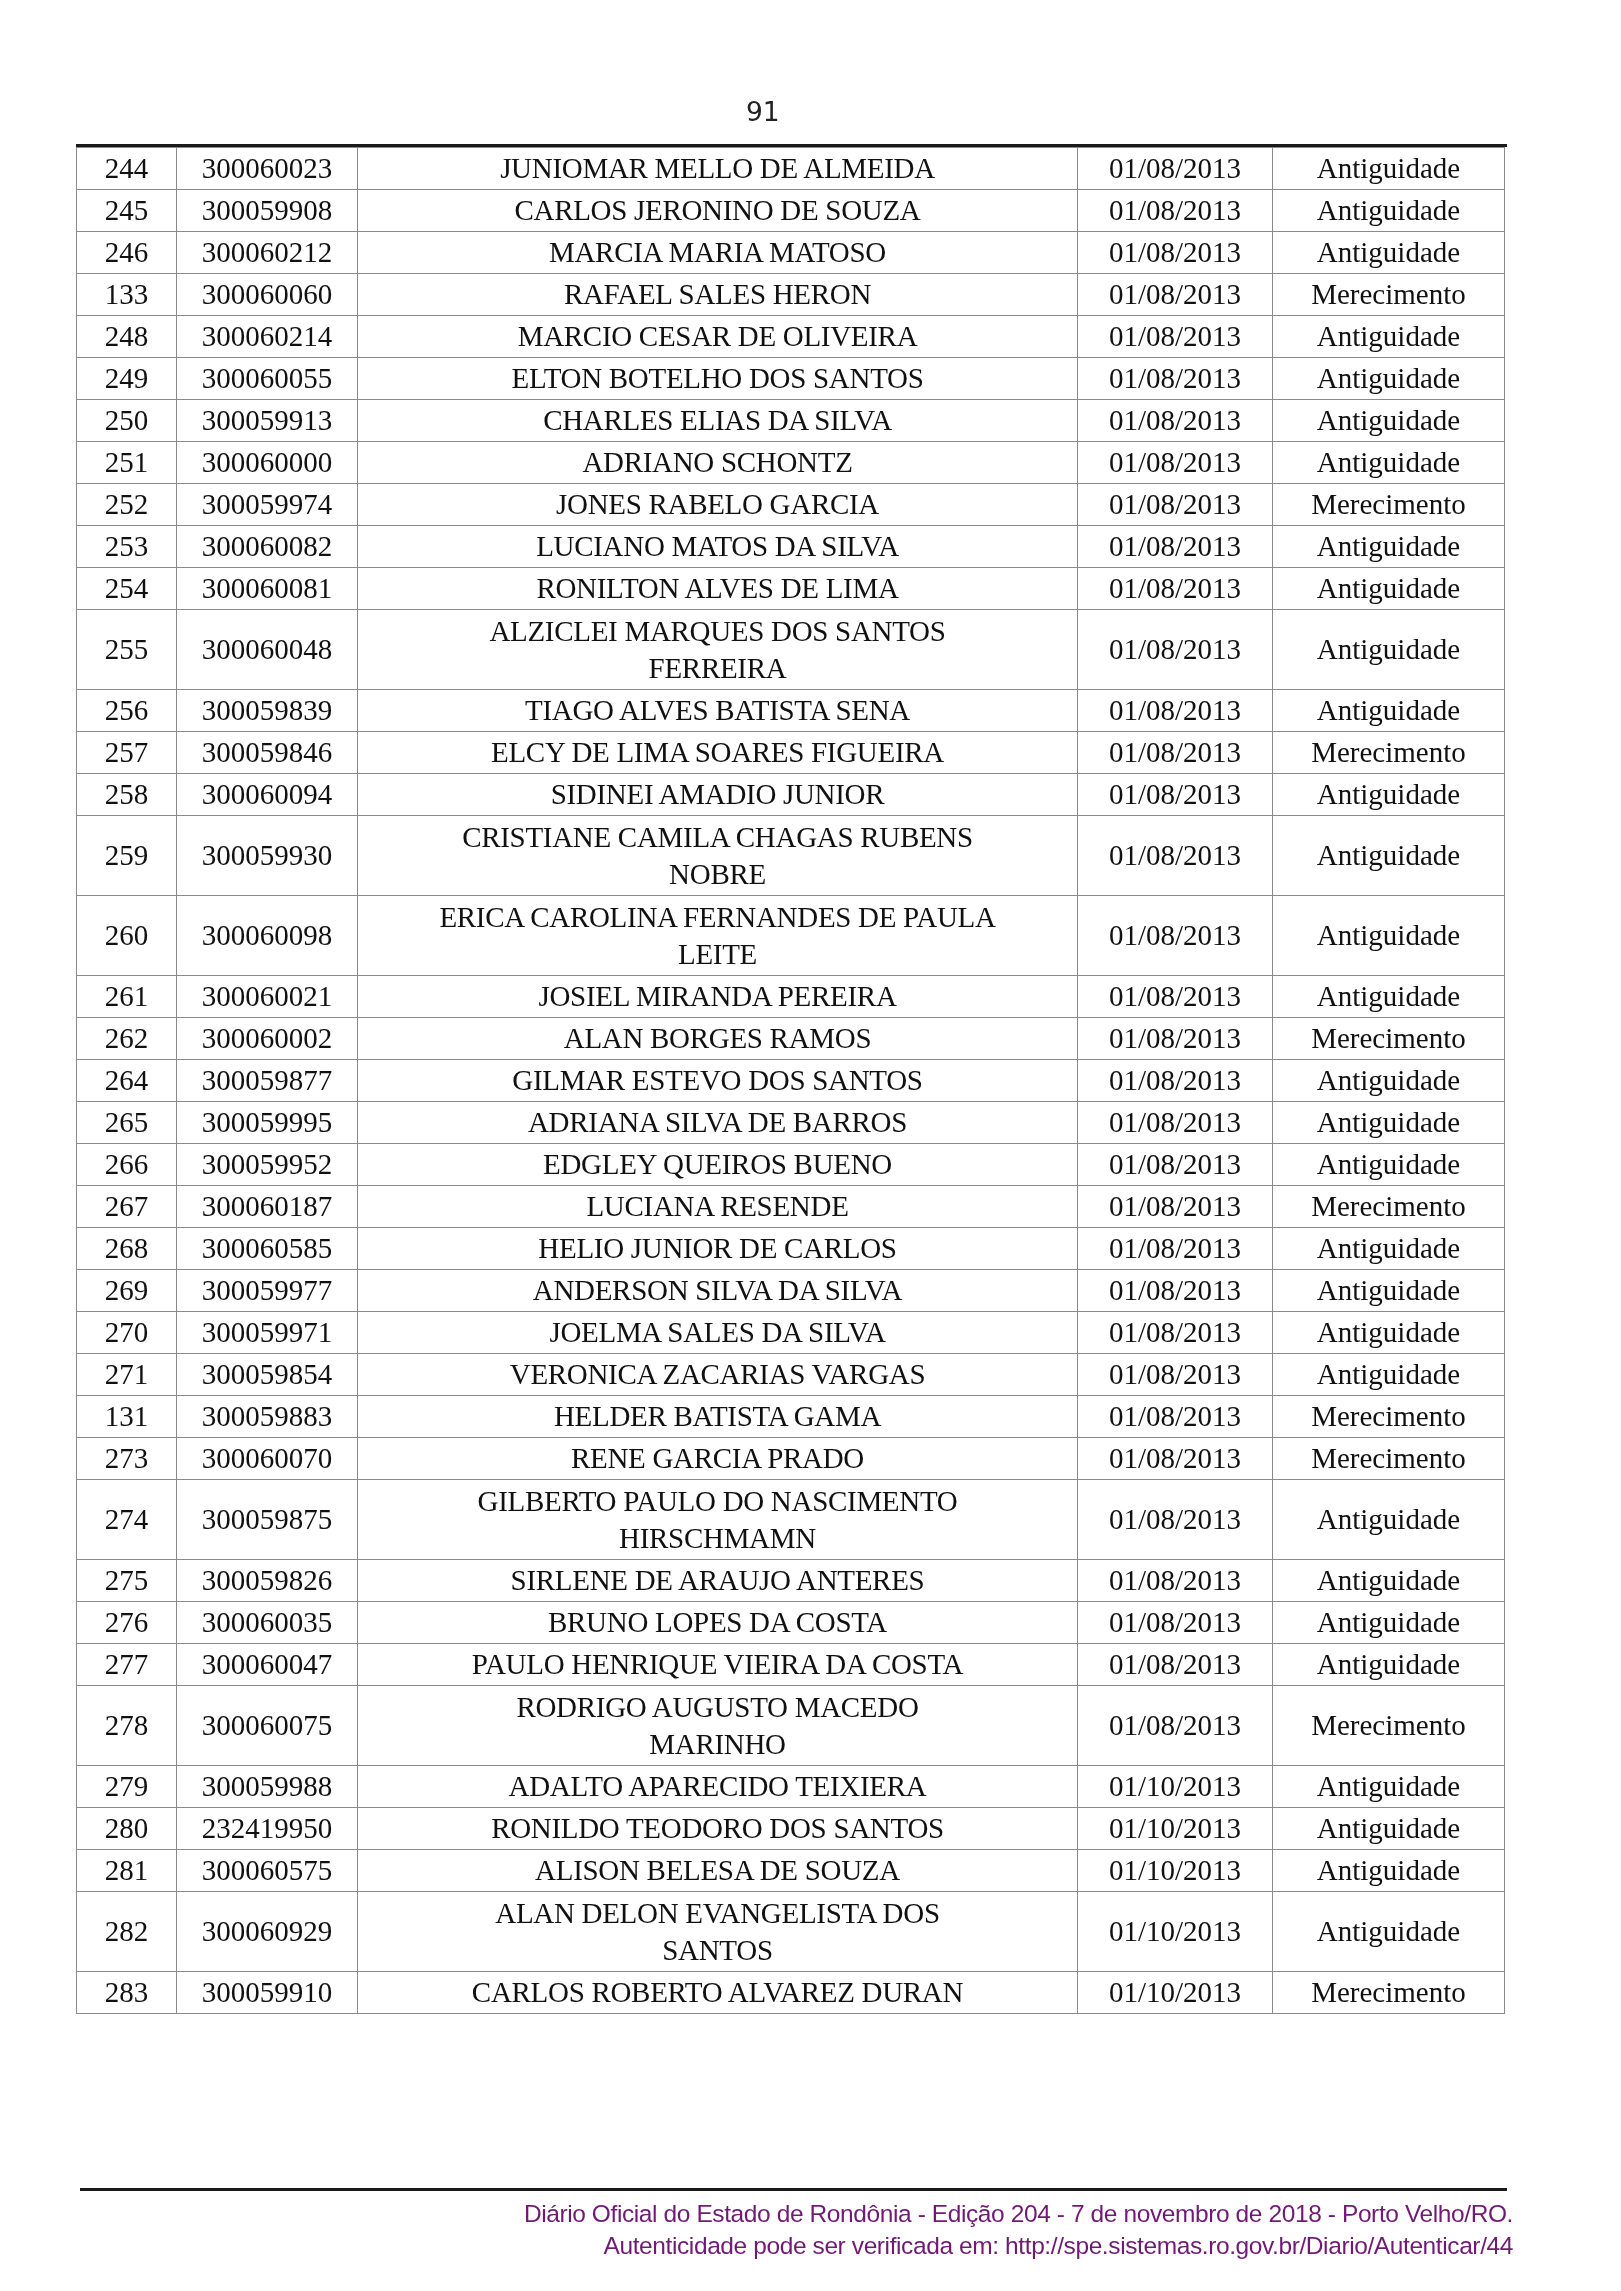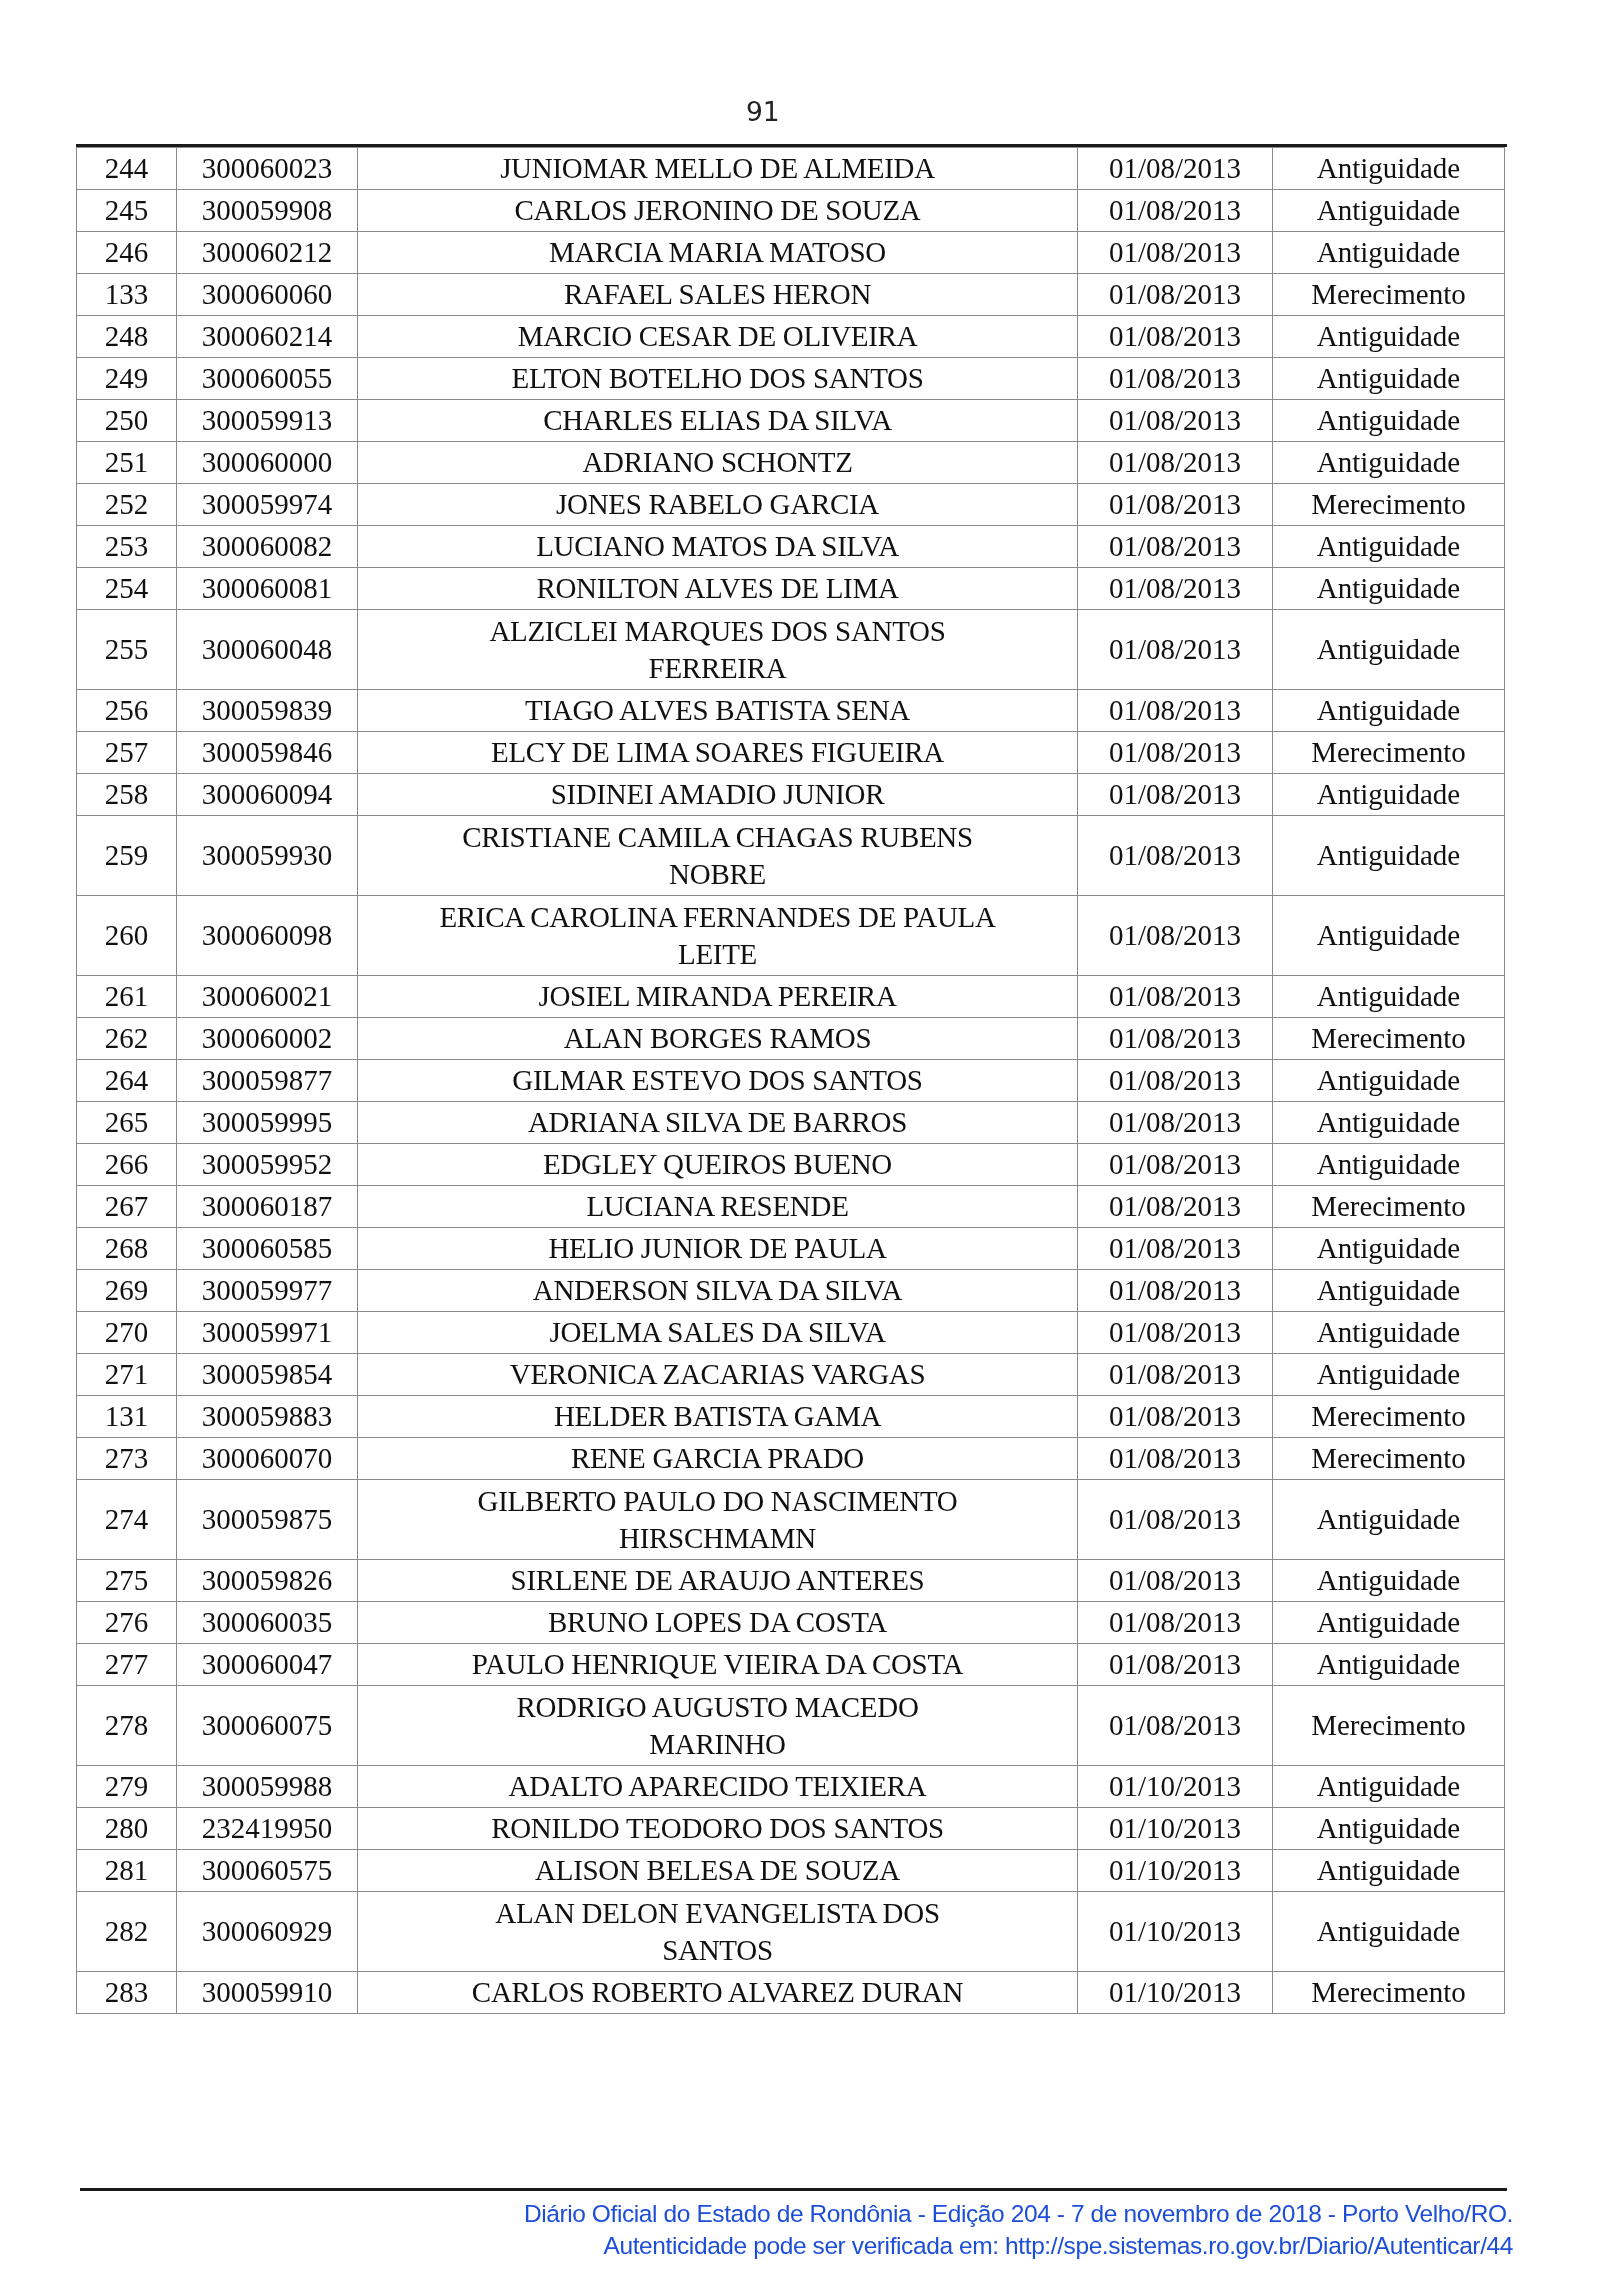--- a/index.html
+++ b/index.html
@@ -15,21 +15,21 @@
                     font-size: 29px; line-height: 37px; height: 41px; }
   table.roster tr.tall td { height: 79px; }
   table.roster td.name { letter-spacing: -0.3px; }
   col.c-num { width: 100px; }
   col.c-id { width: 181px; }
   col.c-name { width: 720px; }
   col.c-date { width: 195px; }
   col.c-status { width: 232px; }
   .bottom-rule { position: absolute; left: 80px; top: 2188px; width: 1427px; height: 2.9px; background: #1a1a1a; }
   .footer { position: absolute; right: 108px; top: 2198px; text-align: right;
-            font-family: "Liberation Sans", sans-serif; font-size: 24.5px; line-height: 32px; color: #1d4ed8; }
+            font-family: "Liberation Sans", sans-serif; font-size: 24.5px; line-height: 32px; color: #701a75; }
   .footer div { letter-spacing: -0.4px; }
 </style>
 </head>
 <body>
 
 <div class="page-number">
   <span>91</span>
 </div>
 <div class="top-rule"></div>
 
@@ -208,21 +208,21 @@
       <tr>
         <td>267</td>
         <td>300060187</td>
         <td class="name">LUCIANA RESENDE</td>
         <td>01/08/2013</td>
         <td>Merecimento</td>
       </tr>
       <tr>
         <td>268</td>
         <td>300060585</td>
-        <td class="name">HELIO JUNIOR DE PAULA</td>
+        <td class="name">HELIO JUNIOR DE CARLOS</td>
         <td>01/08/2013</td>
         <td>Antiguidade</td>
       </tr>
       <tr>
         <td>269</td>
         <td>300059977</td>
         <td class="name">ANDERSON SILVA DA SILVA</td>
         <td>01/08/2013</td>
         <td>Antiguidade</td>
       </tr>

